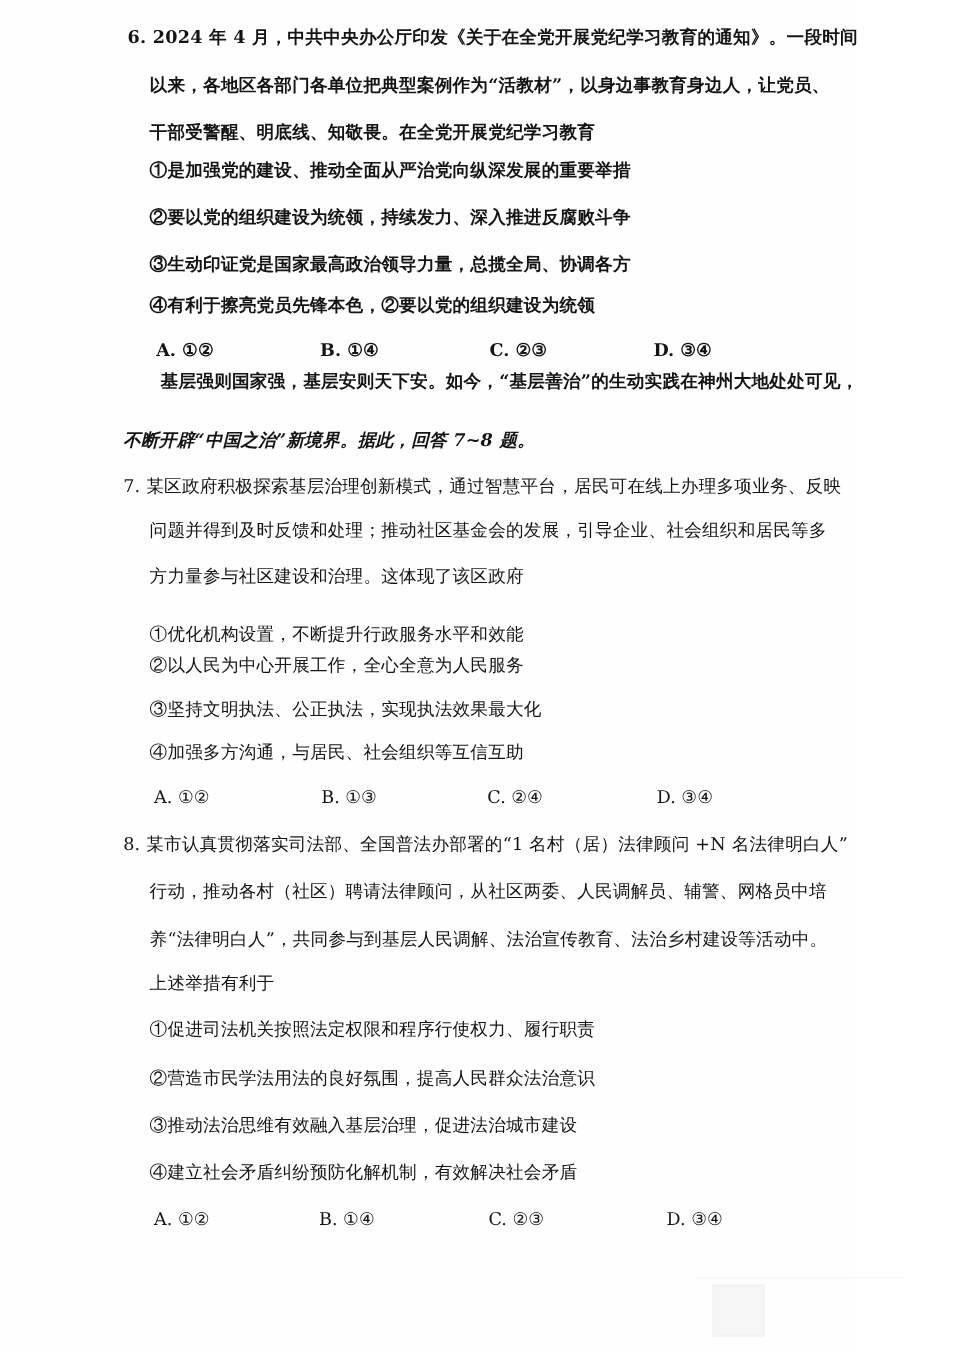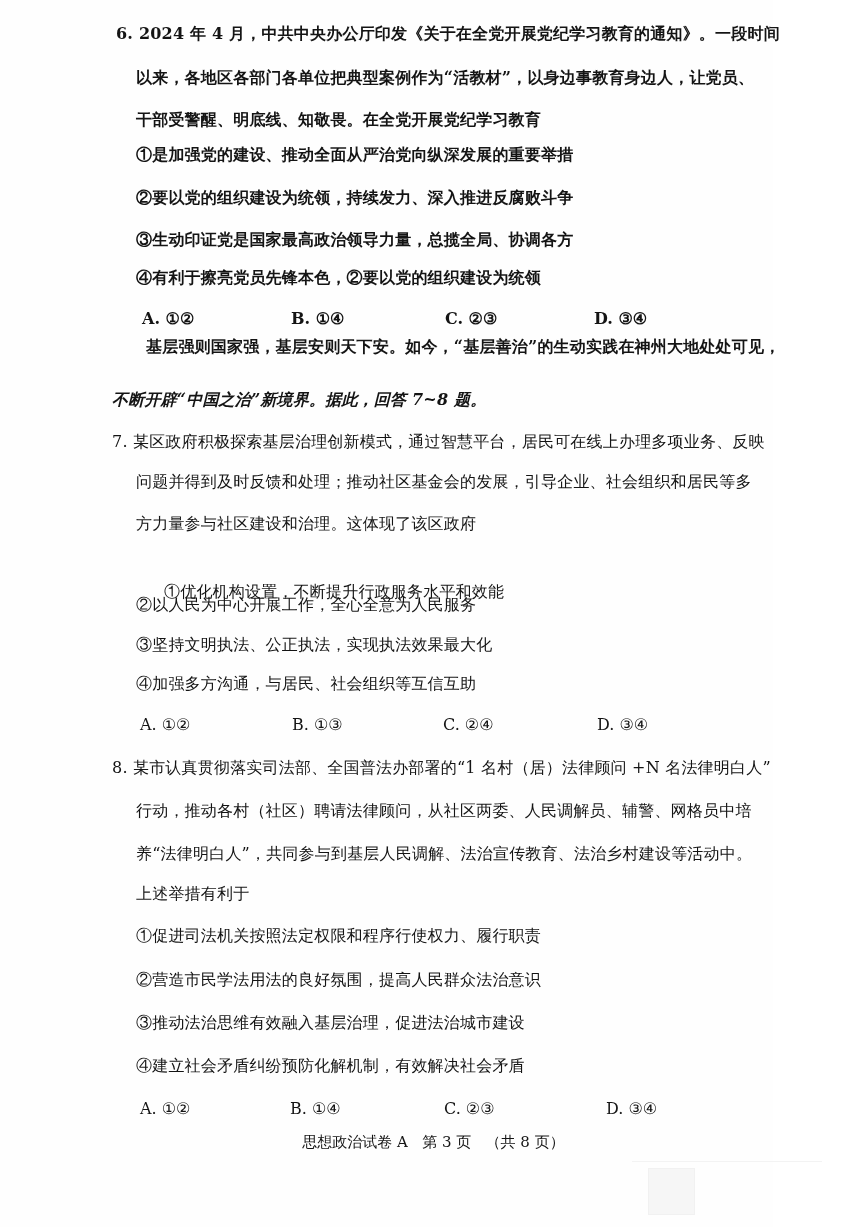--- a/index.html
+++ b/index.html
@@ -94,21 +94,21 @@
   </div>
 
   <div>
     <div class="line" style="left:112px; top:432px;">
       <span class="qnum">7.</span>
       <span>某区政府积极探索基层治理创新模式，通过智慧平台，居民可在线上办理多项业务、反映</span>
     </div>
     <div class="line" style="left:136px; top:472px;">问题并得到及时反馈和处理；推动社区基金会的发展，引导企业、社会组织和居民等多</div>
     <div class="line" style="left:136px; top:514px;">方力量参与社区建设和治理。这体现了该区政府</div>
 
-    <div class="line" style="left:136px; top:582px;margin-left:28px;">①优化机构设置，不断提升行政服务水平和效能</div>
+    <div class="line" style="left:136px; top:567px;">①优化机构设置，不断提升行政服务水平和效能</div>
     <div class="line" style="left:136px; top:595px;">②以人民为中心开展工作，全心全意为人民服务</div>
     <div class="line" style="left:136px; top:635px;">③坚持文明执法、公正执法，实现执法效果最大化</div>
     <div class="line" style="left:136px; top:675px;font-family:Liberation Mono, monospace;">④加强多方沟通，与居民、社会组织等互信互助</div>
 
     <div class="opts" style="left:0; top:715px; width:867px;">
       <span class="opt" style="left:140px;">A. ①②</span>
       <span class="opt" style="left:292px;">B. ①③</span>
       <span class="opt" style="left:443px;">C. ②④</span>
       <span class="opt" style="left:597px;">D. ③④</span>
     </div>
@@ -129,17 +129,16 @@
     <div class="line" style="left:136px; top:1056px;">④建立社会矛盾纠纷预防化解机制，有效解决社会矛盾</div>
 
     <div class="opts" style="left:0; top:1099px; width:867px;">
       <span class="opt" style="left:140px;">A. ①②</span>
       <span class="opt" style="left:290px;">B. ①④</span>
       <span class="opt" style="left:444px;">C. ②③</span>
       <span class="opt" style="left:606px;">D. ③④</span>
     </div>
   </div>
 
-  <div class="footer" style="white-space:pre;">思想政治试卷 A   第 3 页   （共 8 页）</div>
 
   <div class="smudge-line"></div>
   <div class="smudge"></div>
 </div>
 
 </body></html>

